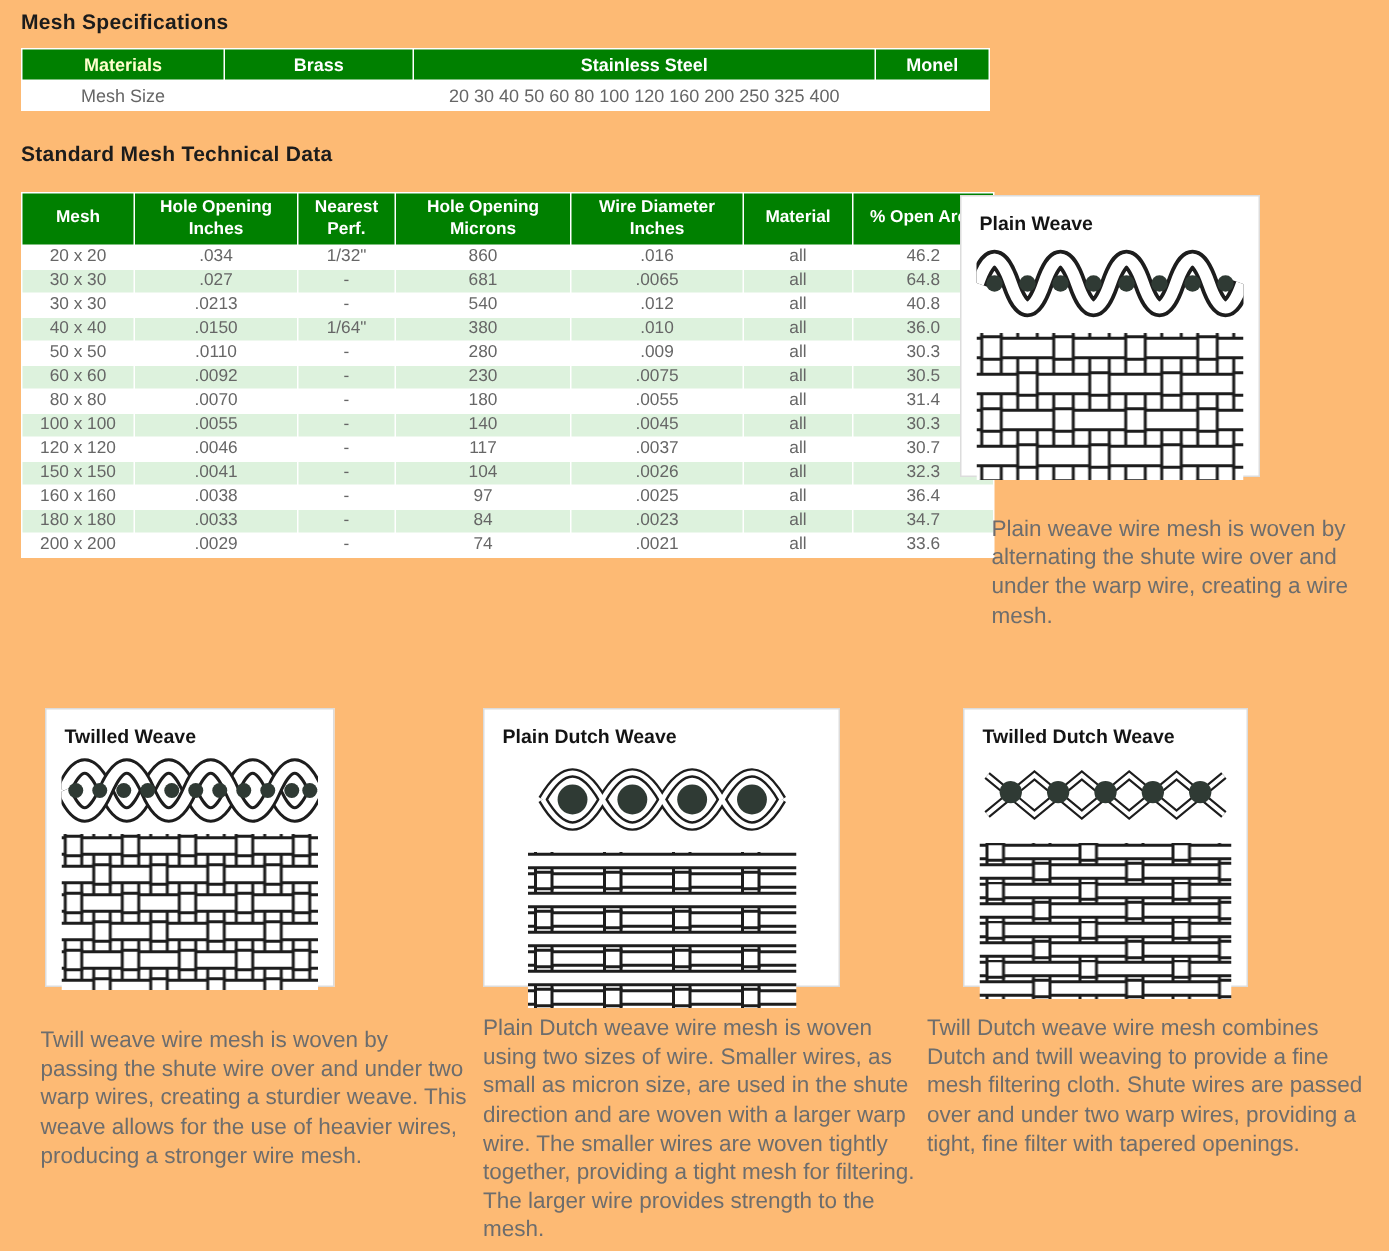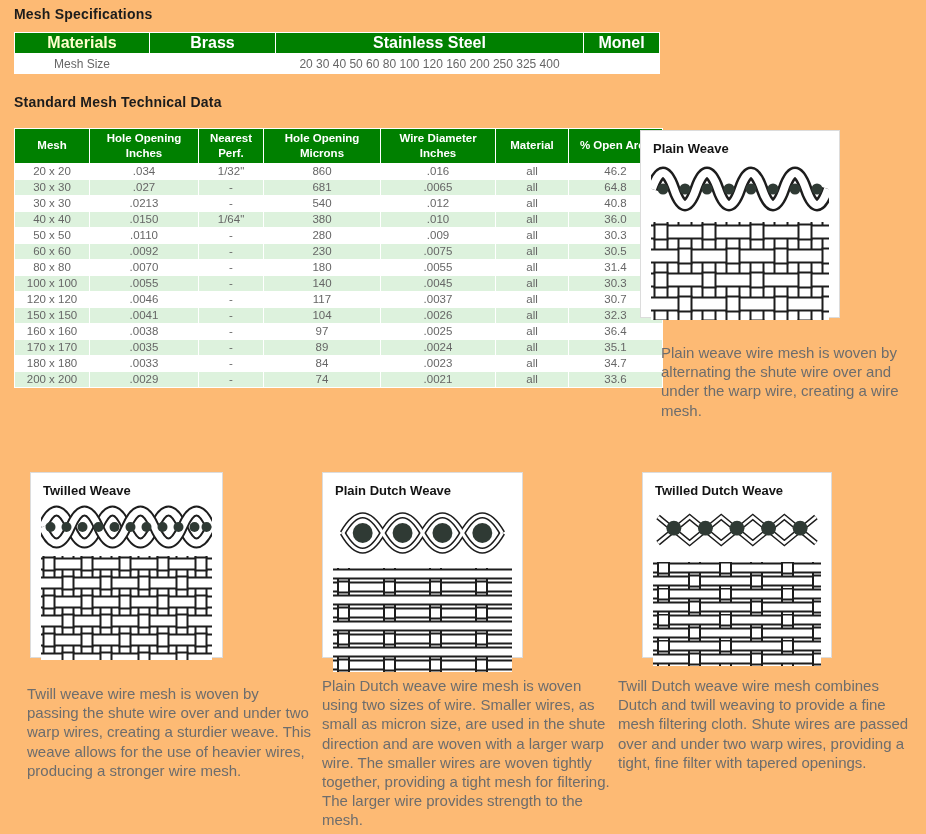--- a/index.html
+++ b/index.html
@@ -8,40 +8,40 @@
 
   .heading{position:absolute;font-size:14px;font-weight:700;color:#1c1c1c;letter-spacing:.2px;}
   #specs-title{left:14px;top:6px;}
   #tech-title{left:14px;top:94px;}
 
   table{border-collapse:separate;border-spacing:1px;background:#fff;table-layout:fixed;}
   th,td{overflow:hidden;white-space:nowrap;}
 
   
   #materials-table{position:absolute;left:14px;top:32px;width:643px;}
-  #materials-table th{background:#008000;color:#ffffff;font-size:16px;font-weight:700;height:20px;padding:0;}
+  #materials-table th{background:#008000;color:#ffffff;font-size:12px;font-weight:700;height:20px;padding:0;}
   #materials-table th.materials-th{color:#ffffcc;}
   #materials-table td{background:#ffffff;color:#666666;font-size:12px;height:19px;text-align:center;padding:0;}
 
   
   #tech-table{position:absolute;left:14px;top:128px;width:649px;}
   #tech-table th{background:#008000;color:#ffffff;font-size:11.5px;font-weight:700;text-align:center;vertical-align:middle;padding:2px 0;white-space:pre-line;line-height:1.3;height:28px;}
   #tech-table td{color:#666666;font-size:11.5px;text-align:center;padding:0;height:15px;}
   #tech-table tbody tr:nth-child(odd) td{background:#ffffff;}
   #tech-table tbody tr:nth-child(even) td{background:#ddf2dd;}
 
   
   .weave-box{position:absolute;background:#ffffff;border:1px solid #dcdcdc;box-sizing:border-box;padding:8px 10px;}
   .weave-title{font-size:13px;font-weight:700;color:#141414;margin:2px 0 6px 2px;}
   .weave-box svg{display:block;margin:0 auto;}
   .cross-section{margin-bottom:6px !important;}
 
   #plain-box{left:640px;top:130px;width:200px;height:188px;}
   #twilled-box{left:30px;top:472px;width:193px;height:186px;}
-  #plain-dutch-box{left:322px;top:472px;width:201px;height:186px;}
+  #plain-dutch-box{left:322px;top:472px;width:238px;height:186px;}
   #twilled-dutch-box{left:642px;top:472px;width:190px;height:186px;}
 
   .desc{position:absolute;color:#6d6d6d;font-size:15px;line-height:1.28;}
   #plain-desc{left:661px;top:343px;width:252px;}
   #twilled-desc{left:27px;top:684px;width:284px;}
   #plain-dutch-desc{left:322px;top:676px;width:292px;}
   #twilled-dutch-desc{left:618px;top:676px;width:298px;}
 
   .hidden-defs{position:absolute;width:0;height:0;overflow:hidden;}
 </style>
@@ -245,29 +245,20 @@
         <tr>
           <td>160 x 160</td>
           <td>.0038</td>
           <td>-</td>
           <td>97</td>
           <td>.0025</td>
           <td>all</td>
           <td>36.4</td>
         </tr>
         <tr>
-          <td>170 x 170</td>
-          <td>.0035</td>
-          <td>-</td>
-          <td>89</td>
-          <td>.0024</td>
-          <td>all</td>
-          <td>35.1</td>
-        </tr>
-        <tr>
           <td>180 x 180</td>
           <td>.0033</td>
           <td>-</td>
           <td>84</td>
           <td>.0023</td>
           <td>all</td>
           <td>34.7</td>
         </tr>
         <tr>
           <td>200 x 200</td>

